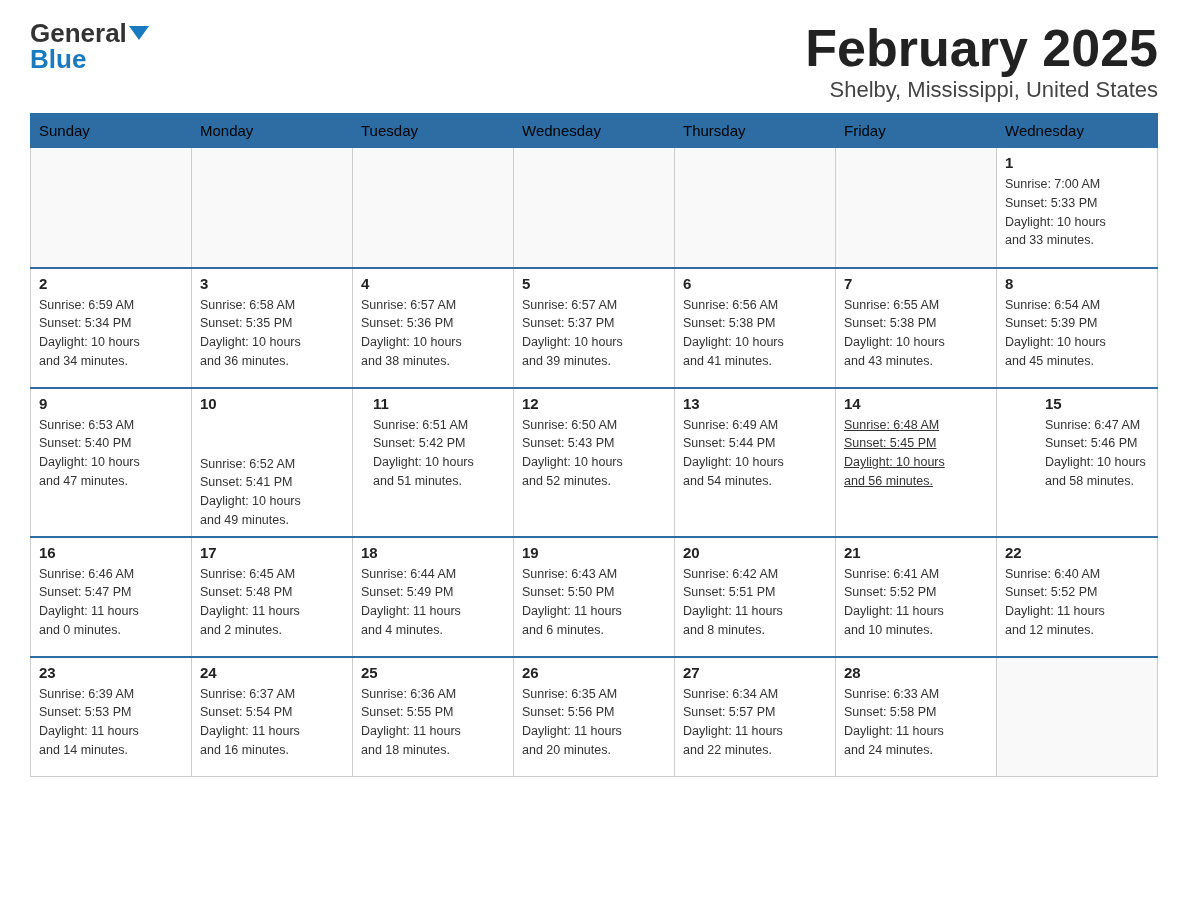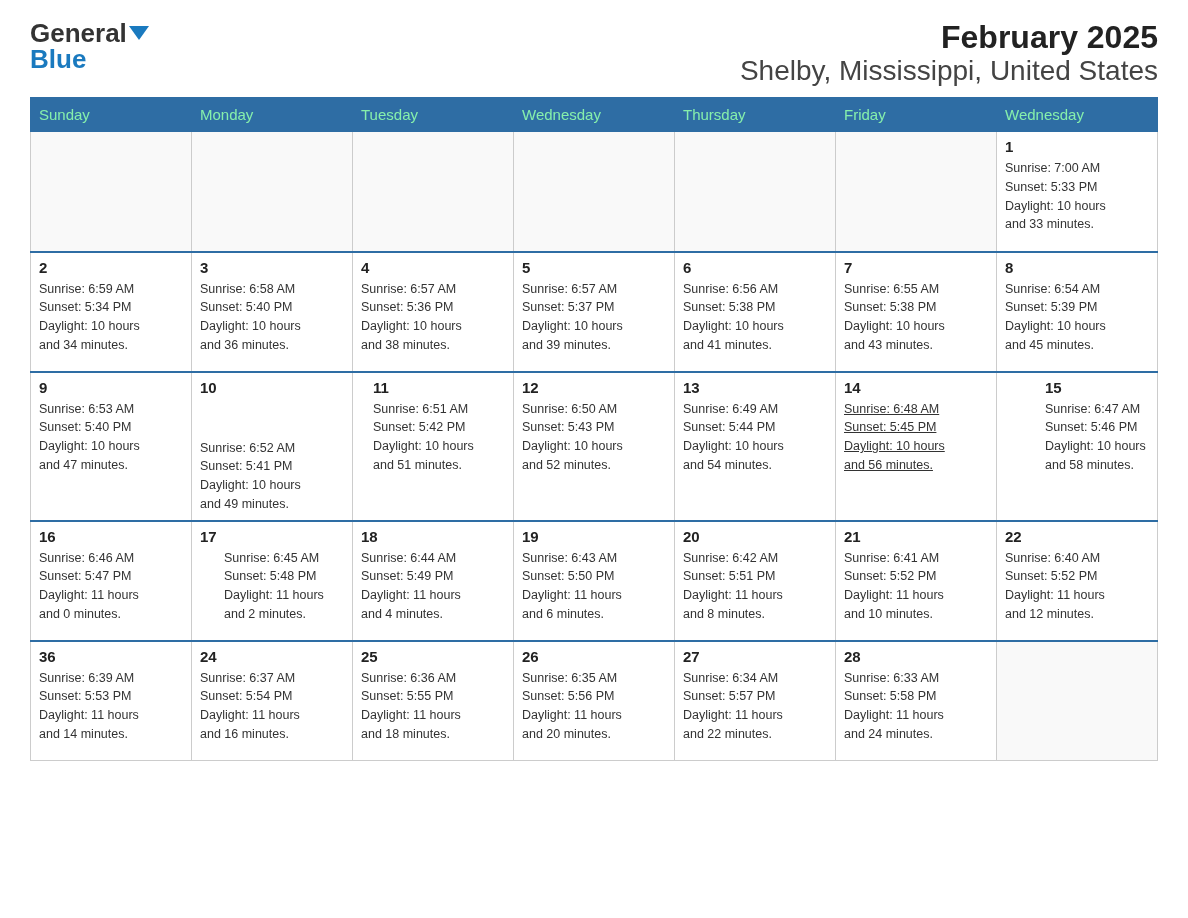--- a/index.html
+++ b/index.html
@@ -44,38 +44,38 @@
       vertical-align: middle;
     }
     .logo-row {
       display: flex;
       align-items: center;
     }
     .title-block {
       text-align: right;
     }
     .title-block h1 {
-      font-size: 32px;
+      font-size: 52px;
       font-weight: bold;
       color: #222;
       line-height: 1.1;
     }
     .title-block h2 {
-      font-size: 28px;
+      font-size: 22px;
       font-weight: normal;
       color: #444;
     }
     .calendar {
       width: 100%;
       border-collapse: collapse;
       table-layout: fixed;
     }
     .calendar th {
       background-color: #2e6da4;
-      color: #86efac;
+      color: #000000;
       font-size: 15px;
       font-weight: normal;
       padding: 8px 8px;
       text-align: left;
       border: 1px solid #2e6da4;
     }
     .calendar td {
       border: 1px solid #ccc;
       vertical-align: top;
       padding: 6px 8px;
@@ -150,21 +150,21 @@
         <td style="border-top: 2px solid rgb(46, 109, 164);">
           <span class="day-number">2</span>
           <div class="day-info" style="white-space: pre-line;">Sunrise: 6:59 AM
 Sunset: 5:34 PM
 Daylight: 10 hours
 and 34 minutes.</div>
         </td>
         <td style="border-top: 2px solid rgb(46, 109, 164);">
           <span class="day-number">3</span>
           <div class="day-info" style="white-space: pre-line;">Sunrise: 6:58 AM
-Sunset: 5:40 PM
+Sunset: 5:35 PM
 Daylight: 10 hours
 and 36 minutes.</div>
         </td>
         <td style="border-top: 2px solid rgb(46, 109, 164);">
           <span class="day-number">4</span>
           <div class="day-info" style="white-space: pre-line;">Sunrise: 6:57 AM
 Sunset: 5:36 PM
 Daylight: 10 hours
 and 38 minutes.</div>
         </td>
@@ -251,21 +251,21 @@
       <tr class="row-separator-applied">
         <td style="border-top: 2px solid rgb(46, 109, 164);">
           <span class="day-number">16</span>
           <div class="day-info" style="white-space: pre-line;">Sunrise: 6:46 AM
 Sunset: 5:47 PM
 Daylight: 11 hours
 and 0 minutes.</div>
         </td>
         <td style="border-top: 2px solid rgb(46, 109, 164);">
           <span class="day-number">17</span>
-          <div class="day-info" style="white-space: pre-line; margin-left: 24px;">Sunrise: 6:45 AM
+          <div class="day-info" style="white-space: pre-line;">Sunrise: 6:45 AM
 Sunset: 5:48 PM
 Daylight: 11 hours
 and 2 minutes.</div>
         </td>
         <td style="border-top: 2px solid rgb(46, 109, 164);">
           <span class="day-number">18</span>
           <div class="day-info" style="white-space: pre-line;">Sunrise: 6:44 AM
 Sunset: 5:49 PM
 Daylight: 11 hours
 and 4 minutes.</div>
@@ -294,21 +294,21 @@
         <td style="border-top: 2px solid rgb(46, 109, 164); border-radius: 10px;">
           <span class="day-number">22</span>
           <div class="day-info" style="white-space: pre-line;">Sunrise: 6:40 AM
 Sunset: 5:52 PM
 Daylight: 11 hours
 and 12 minutes.</div>
         </td>
       </tr>
       <tr class="row-separator-applied">
         <td style="border-top: 2px solid rgb(46, 109, 164);">
-          <span class="day-number">36</span>
+          <span class="day-number">23</span>
           <div class="day-info" style="white-space: pre-line;">Sunrise: 6:39 AM
 Sunset: 5:53 PM
 Daylight: 11 hours
 and 14 minutes.</div>
         </td>
         <td style="border-top: 2px solid rgb(46, 109, 164);">
           <span class="day-number">24</span>
           <div class="day-info" style="white-space: pre-line;">Sunrise: 6:37 AM
 Sunset: 5:54 PM
 Daylight: 11 hours

